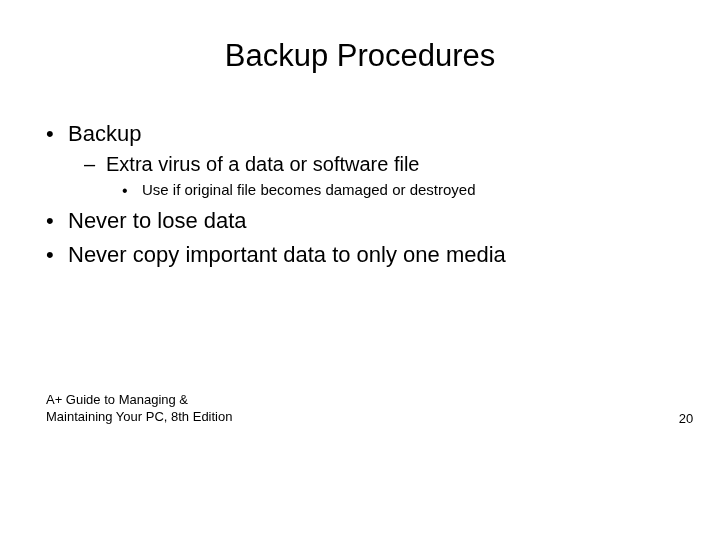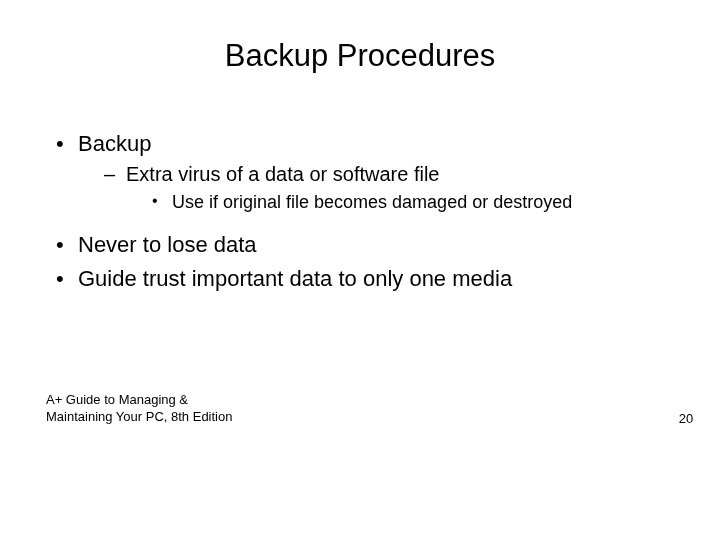--- a/index.html
+++ b/index.html
@@ -23,21 +23,21 @@
     font-size: 31px;
     padding-top: 38px;
     padding-bottom: 10px;
   }
   .body {
     padding: 28px 30px 0 30px;
     font-size: 22px;
     line-height: 1.25;
   }
   ul {
-    margin: 18px;
+    margin: 8px;
     padding: 0;
     list-style: none;
   }
   .lvl1 > li {
     position: relative;
     padding-left: 30px;
     margin-bottom: 6px;
   }
   .lvl1 > li::before {
     content: "•";
@@ -55,21 +55,21 @@
     padding-left: 30px;
     margin-bottom: 4px;
   }
   .lvl2 > li::before {
     content: "–";
     position: absolute;
     left: 8px;
     top: 0;
   }
   .lvl3 {
-    font-size: 18px;
+    font-size: 15px;
     margin-top: 4px;
   }
   .lvl3 > li {
     position: relative;
     padding-left: 28px;
     margin-bottom: 4px;
   }
   .lvl3 > li::before {
     content: "•";
     position: absolute;
@@ -122,21 +122,21 @@
                 <span>Use if original file becomes damaged or destroyed</span>
               </li>
             </ul>
           </li>
         </ul>
       </li>
       <li>
         <span>Never to lose data</span>
       </li>
       <li>
-        <span>Guide trust important data to only one media</span>
+        <span>Never copy important data to only one media</span>
       </li>
     </ul>
   </div>
 
   <div class="footer">
     <div class="footer-left">A+ Guide to Managing &amp; Maintaining Your PC, 8th Edition</div>
     <div class="footer-right">20</div>
   </div>
 
 </div>

